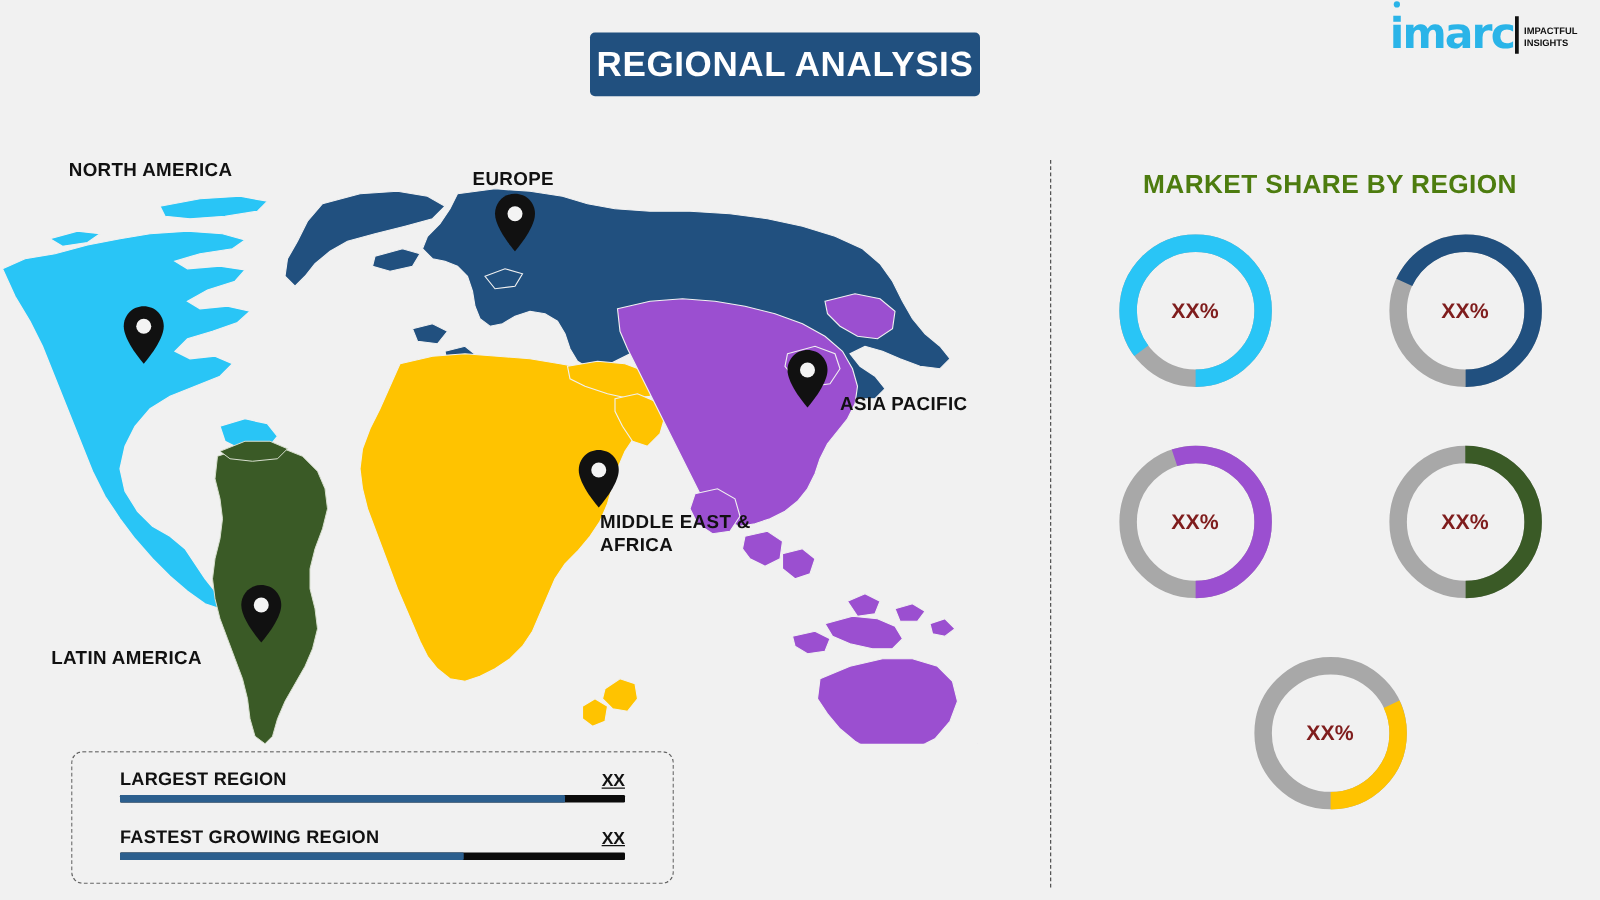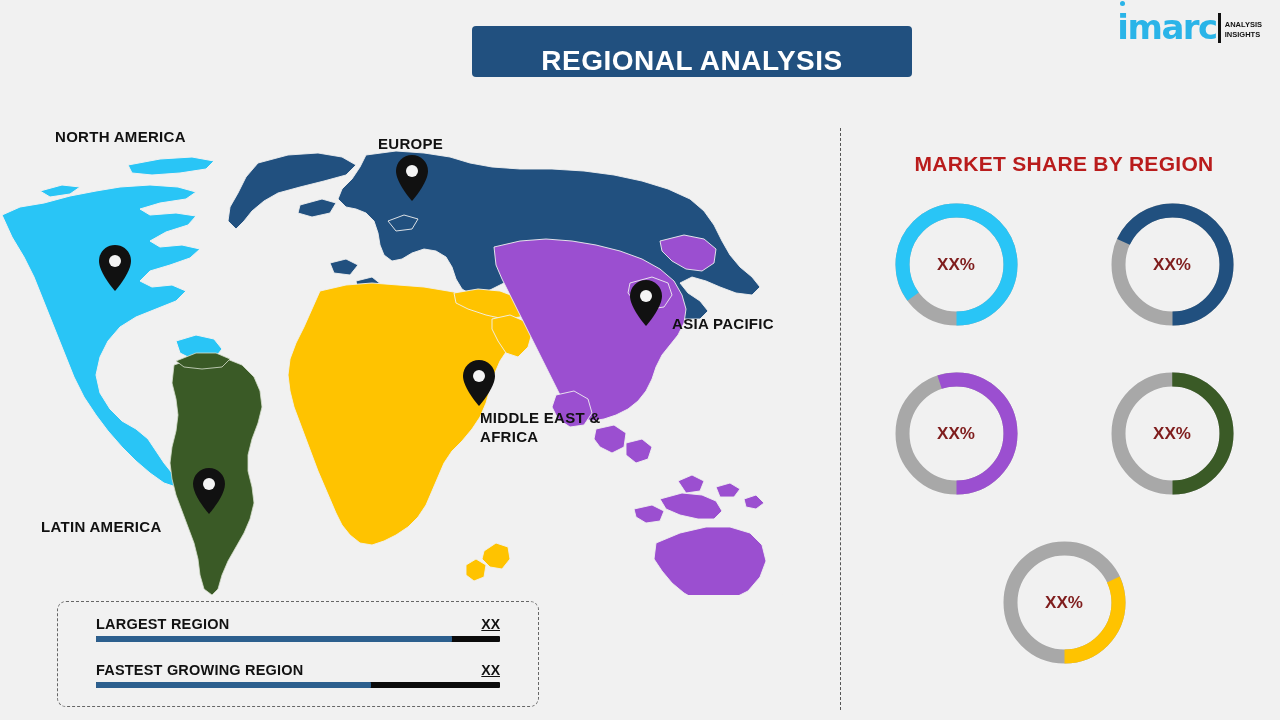--- a/index.html
+++ b/index.html
@@ -7,24 +7,24 @@
   body {
     font-family:"Liberation Sans", sans-serif;
     background:#f1f1f1;
     position:relative;
     overflow:hidden;
   }
 
   
   #title-bar {
     position:absolute; left:472px; top:26px;
-    width:440px; height:51px;
+    width:312px; height:51px;
     background:#21507f;
     border-radius:4px;
-    display:flex; align-items:flex-end; justify-content:center;
+    display:flex; align-items:center; justify-content:center;
   }
   #title-text {
     color:#fff; font-size:28px; font-weight:bold; letter-spacing:.5px;
   }
 
   #logo { position:absolute; right:18px; top:10px; display:flex; align-items:flex-end; }
   #logo-word { position:relative; font-size:34px; font-weight:bold; color:#2ab4e8;
                letter-spacing:-1.5px; line-height:34px; font-family:"DejaVu Sans", sans-serif; }
   #logo-dot { position:absolute; width:5px; height:5px; border-radius:50%; background:#2ab4e8;
               left:3px; top:-9px; }
@@ -61,22 +61,22 @@
   .legend-row { position:relative; height:46px; }
   .legend-head { display:flex; justify-content:space-between; align-items:flex-end; }
   .legend-name { font-size:14.5px; font-weight:bold; color:#111; letter-spacing:.2px; }
   .legend-val  { font-size:14px; font-weight:bold; color:#111;text-decoration:underline; }
   .legend-track { margin-top:4px; height:6px; width:100%; background:#0b0b0b; border-radius:1px; }
   .legend-fill  { height:6px; background:#2c5f8e; border-radius:1px; }
 
   
   #donut-panel { position:absolute; left:848px; top:120px; width:432px; height:540px; }
   #donut-title {
-    text-align:center; font-size:21px; font-weight:bold; color:#b91c1c;
-    letter-spacing:.3px; margin-top:32px;
+    text-align:center; font-size:21px; font-weight:bold; color:#4d7c0f;
+    letter-spacing:.3px; margin-top:16px;
   }
   #donut-grid {
     margin-top:22px; display:flex; flex-wrap:wrap;
     justify-content:center; align-items:flex-start;
   }
   .donut-cell { width:216px; display:flex; justify-content:center; margin-bottom:36px; }
   .donut { position:relative; width:133px; height:133px; }
   .donut svg { display:block; transform:rotate(-90deg); }
   .donut-label {
     position:absolute; inset:0; display:flex; align-items:center; justify-content:center;
@@ -90,21 +90,21 @@
   <span id="title-text">REGIONAL ANALYSIS</span>
 </div>
 
 <div id="logo">
   <div id="logo-word">
     <span id="logo-dot"></span>
     <span>imarc</span>
   </div>
   <div id="logo-bar"></div>
   <div id="logo-tag">
-    <div>ANALYSIS</div>
+    <div>IMPACTFUL</div>
     <div>INSIGHTS</div>
   </div>
 </div>
 
 <div id="divider"></div>
 
 <div id="map-panel">
   <svg id="world-map" viewBox="0 0 830 500">
     <g fill="#29c5f6" stroke="#f1f1f1" stroke-width="1">
       <path d="M2 120 L20 112 L44 108 L70 101 L96 96 L120 92 L150 90 L178 92 L196 97 L186 104 L160 108

